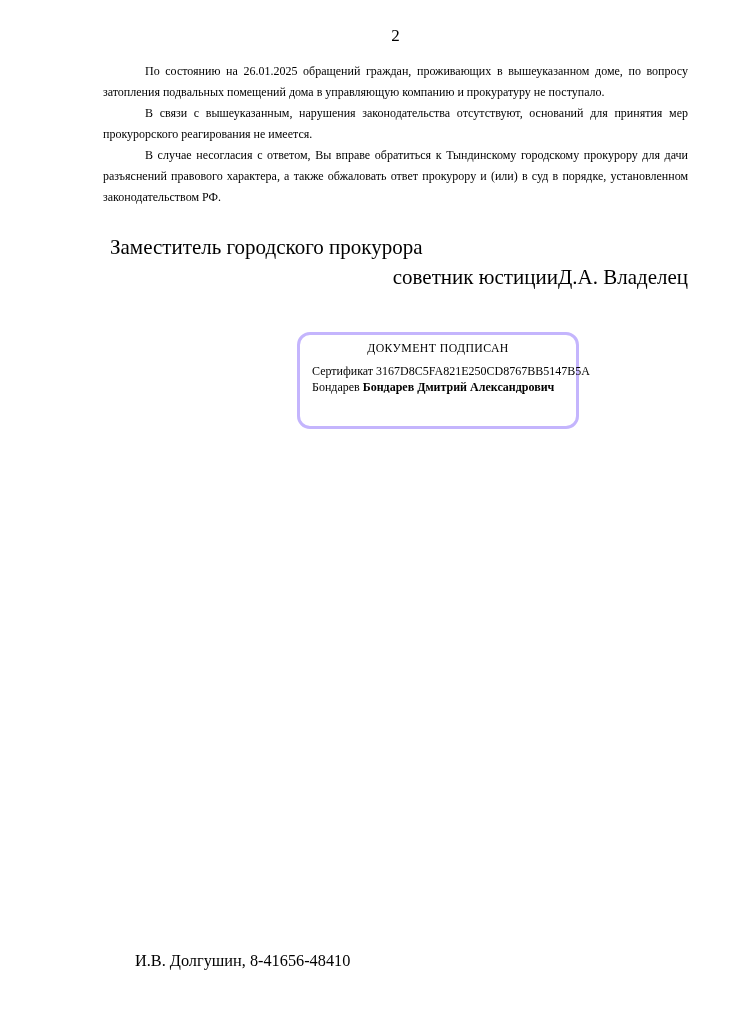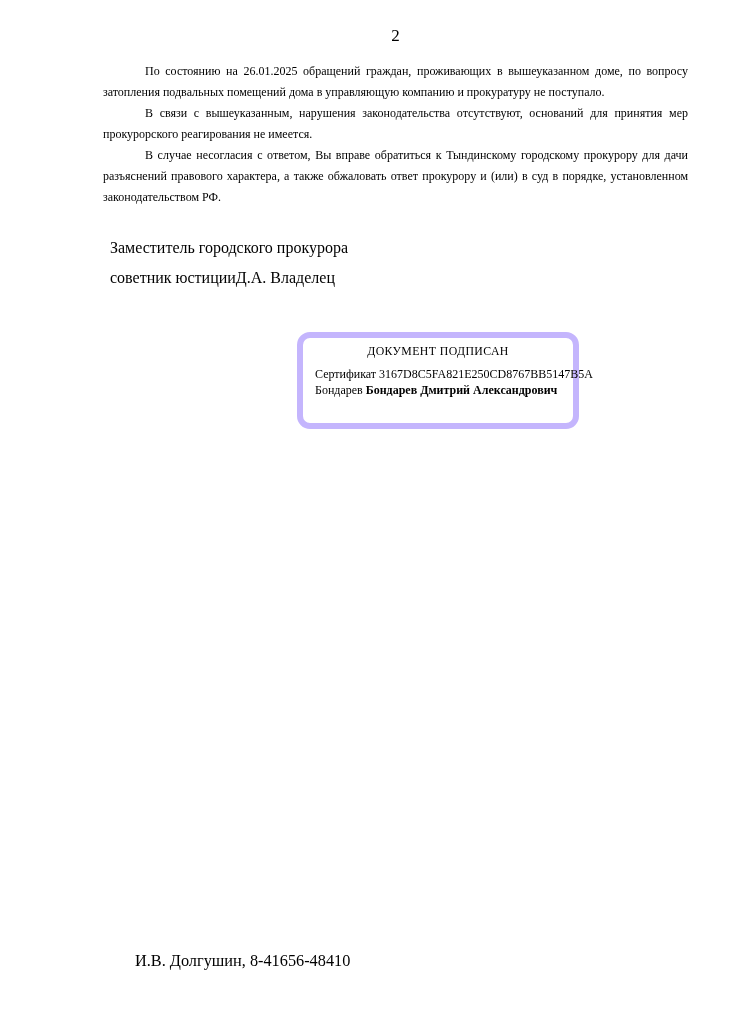--- a/index.html
+++ b/index.html
@@ -30,36 +30,36 @@
     font-size: 12px;
     line-height: 21px;
     text-align: justify;
   }
   .body-text p {
     text-indent: 42px;
   }
   .signature-block {
     margin-top: 29px;
     margin-left: 7px;
-    font-size: 16px;
+    font-size: 21px;
     line-height: 21px;
   }
   .signature-row {
     margin-top: 9px;
     display: flex;
-    justify-content: flex-start;
+    justify-content: flex-end;
     align-items: baseline;
   }
   .stamp {
     position: absolute;
     left: 297px;
     top: 332px;
     width: 282px;
     height: 97px;
-    border: 6px solid #c4b5fd;
+    border: 3px solid #c4b5fd;
     border-radius: 13px;
     background: #ffffff;
     padding: 7px 12px 0 12px;
     font-family: "Liberation Serif", "DejaVu Serif", serif;
   }
   .stamp-title {
     text-align: center;
     font-size: 11.8px;
     line-height: 13.5px;
     letter-spacing: 0.4px;

